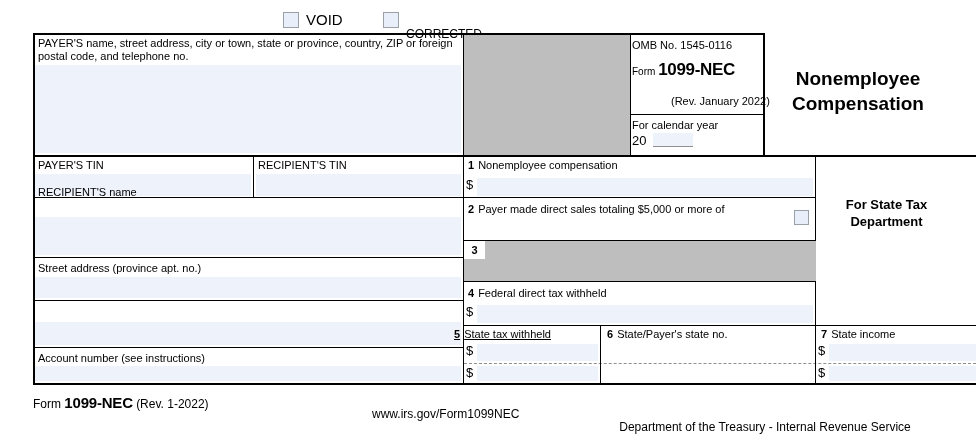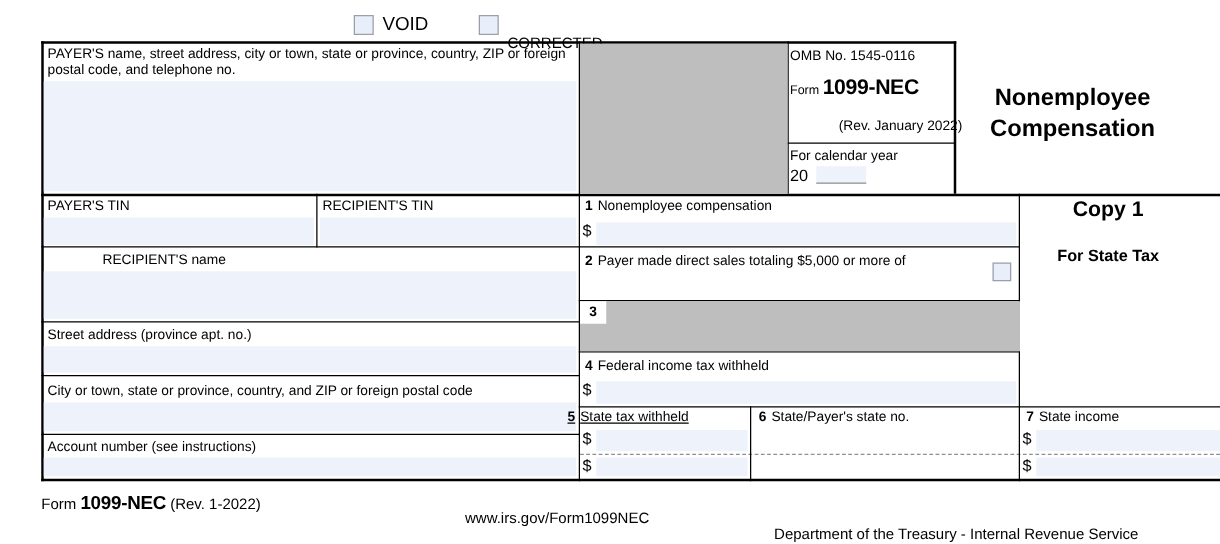--- a/index.html
+++ b/index.html
@@ -76,47 +76,46 @@
   <div class="field" style="left:35px; top:174px; width:216px; height:22px;"></div>
   <div class="lbl" style="left:258px; top:159px;">RECIPIENT'S TIN</div>
   <div class="field" style="left:256px; top:174px; width:205px; height:22px;"></div>
 
   <div class="lbl" style="left:468px; top:159px;">
     <span class="num">1</span><span>Nonemployee compensation</span>
   </div>
   <span class="dollar" style="left:466px; top:177px;">$</span>
   <div class="field" style="left:477px; top:178px; width:336px; height:18px;"></div>
 
-  <div class="lbl rt" style="left:815px; top:161px; width:143px; font-size:17px; font-weight:bold;">Copy 1</div>
   <div class="lbl rt" style="left:815px; top:196px; width:143px; font-size:13px; line-height:17px; font-weight:bold;">For State Tax</div>
+  <div class="lbl rt" style="left:815px; top:213px; width:143px; font-size:13px; line-height:17px; font-weight:bold;">Department</div>
 
-  <div class="lbl" style="left:38px; top:202px;margin-left:44px;">RECIPIENT'S name</div>
+  <div class="lbl" style="left:38px; top:186px;">RECIPIENT'S name</div>
   <div class="field" style="left:35px; top:217px; width:426px; height:38px;"></div>
 
   <div class="lbl" style="left:468px; top:203px; width:310px; display:flex;">
     <span class="num">2</span>
     <span>
       <span>Payer made direct sales totaling $5,000 or more of</span><br>
     </span>
   </div>
   <span class="chk" style="left:794px; top:210px; width:15px; height:15px;"></span>
 
   <div class="gray" style="left:464px; top:241px; width:352px; height:40px;"></div>
   <div style="position:absolute; left:464px; top:241px; width:21px; height:18px; background:#ffffff; font-size:11px; font-weight:bold; line-height:18px; text-align:center;">3</div>
 
   <div class="lbl" style="left:38px; top:262px;">Street address (province apt. no.)</div>
   <div class="field" style="left:35px; top:277px; width:426px; height:21px;"></div>
 
   <div class="lbl" style="left:468px; top:287px;">
-    <span class="num">4</span><span>Federal income tax withheld</span>
+    <span class="num">4</span><span>Federal direct tax withheld</span>
   </div>
   <span class="dollar" style="left:466px; top:304px;">$</span>
   <div class="field" style="left:477px; top:305px; width:336px; height:18px;"></div>
 
-  <div class="lbl" style="left:38px; top:307px;">City or town, state or province, country, and ZIP or foreign postal code</div>
   <div class="field" style="left:35px; top:322px; width:426px; height:23px;"></div>
 
   <div class="lbl" style="left:38px; top:352px;">Account number (see instructions)</div>
   <div class="field" style="left:35px; top:366px; width:426px; height:15px;"></div>
 
   <div class="lbl" style="left:454px; top:328px;text-decoration:underline;">
     <span class="num">5</span><span>State tax withheld</span>
   </div>
   <span class="dollar" style="left:466px; top:343px;">$</span>
   <div class="field" style="left:477px; top:344px; width:121px; height:17px;"></div>

